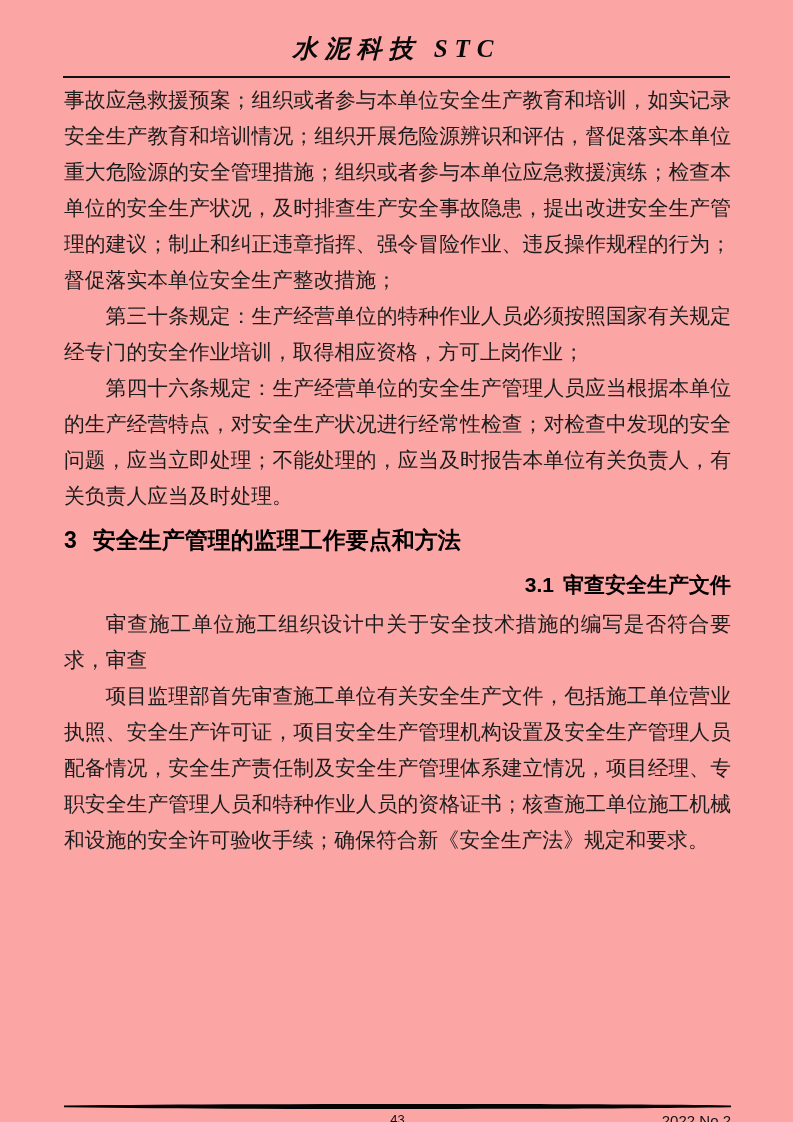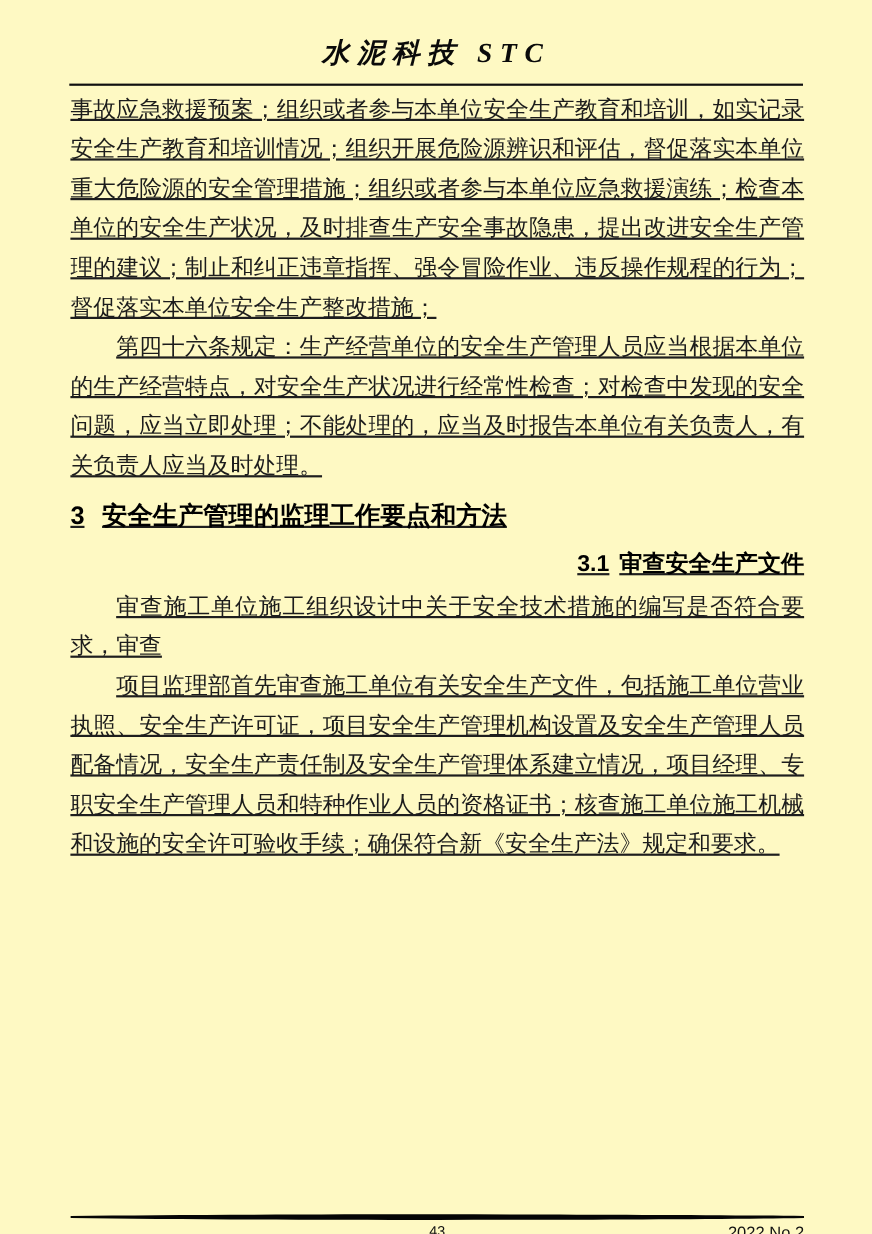--- a/index.html
+++ b/index.html
@@ -1,20 +1,20 @@
 <!DOCTYPE html>
 <html lang="zh"><head>
 <meta charset="utf-8">
 <style>
   html, body { margin: 0; padding: 0; background: #ffffff; }
   .page {
     position: relative;
     width: 793px;
     height: 1122px;
-    background: #fef9c3;
+    background: #fca5a5;
     overflow: hidden;
     font-family: "Liberation Serif", "DejaVu Serif", serif;
     color: #1e1e1e;
     box-sizing: border-box;
   }
   .page-header { padding-top: 34px; }
   .journal-title {
     text-align: center;
     font-size: 25px;
     font-weight: 600;
@@ -25,21 +25,20 @@
   }
   .header-rule {
     width: 667px;
     margin: 12px auto 0 auto;
     border-top: 2.5px solid #101010;
     height: 0;
   }
   .doc-body {
     margin: 4px 44px 0 64px;
     width: 667px;
-    text-decoration: underline;
   }
   .para {
     margin: 0;
     font-size: 20.8px;
     line-height: 36px;
     text-align: justify;
     color: #1c1c1c;
   }
   .para.indent { text-indent: 2em; }
   .sec-heading {
@@ -84,20 +83,21 @@
 
 <div class="page">
 
   <div class="page-header">
     <div class="journal-title">水泥科技 STC</div>
     <div class="header-rule"></div>
   </div>
 
   <main class="doc-body">
     <p class="para">事故应急救援预案；组织或者参与本单位安全生产教育和培训，如实记录安全生产教育和培训情况；组织开展危险源辨识和评估，督促落实本单位重大危险源的安全管理措施；组织或者参与本单位应急救援演练；检查本单位的安全生产状况，及时排查生产安全事故隐患，提出改进安全生产管理的建议；制止和纠正违章指挥、强令冒险作业、违反操作规程的行为；督促落实本单位安全生产整改措施；</p>
+    <p class="para indent">第三十条规定：生产经营单位的特种作业人员必须按照国家有关规定经专门的安全作业培训，取得相应资格，方可上岗作业；</p>
     <p class="para indent">第四十六条规定：生产经营单位的安全生产管理人员应当根据本单位的生产经营特点，对安全生产状况进行经常性检查；对检查中发现的安全问题，应当立即处理；不能处理的，应当及时报告本单位有关负责人，有关负责人应当及时处理。</p>
 
     <h2 class="sec-heading level-1">
       <span class="sec-num">3</span><span class="sec-title">安全生产管理的监理工作要点和方法</span>
     </h2>
 
 
     <h3 class="sec-heading level-2">
       <span class="sec-num">3.1</span><span class="sec-title">审查安全生产文件</span>
     </h3>

